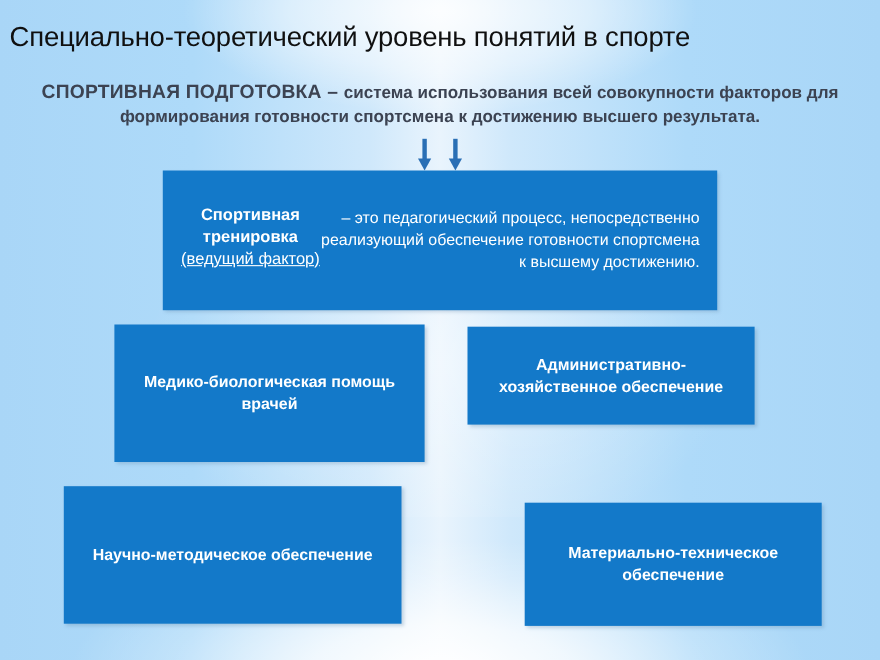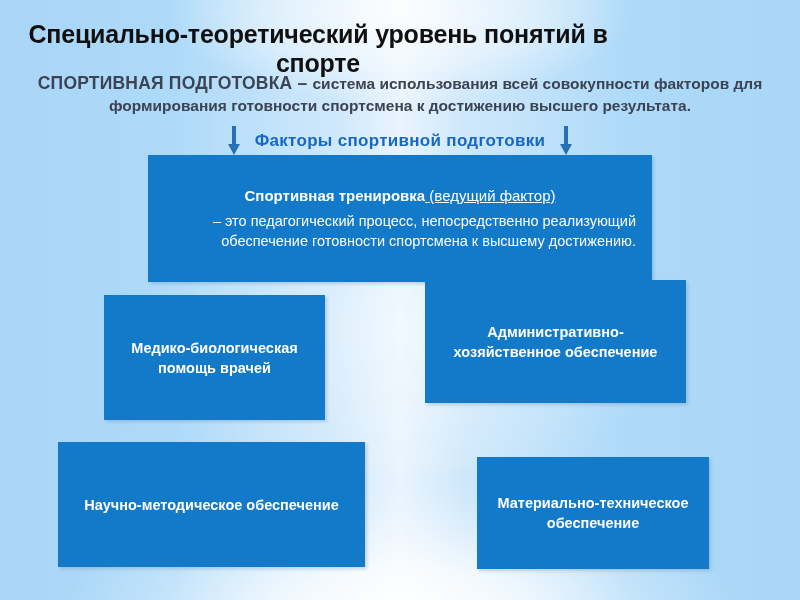--- a/index.html
+++ b/index.html
@@ -51,21 +51,21 @@
     pointer-events: none;
   }
 
   #title {
     position: absolute;
     left: 0;
     top: 20px;
     width: 636px;
     text-align: center;
     font-size: 25px;
-    font-weight: bold;
+    font-weight: normal;
     color: #101010;
     letter-spacing: -0.2px;
   }
 
   #intro {
     position: absolute;
     left: 14px;
     top: 72px;
     width: 772px;
     text-align: center;
@@ -111,69 +111,69 @@
     justify-content: center;
     text-align: center;
     box-shadow: 2px 2px 3px rgba(90,130,165,0.30);
   }
 
   #box-main {
     left: 148px;
     top: 155px;
     width: 504px;
     height: 127px;
-    flex-direction: column;
+    flex-direction: row;
     font-weight: normal;
     font-size: 14.5px;
     line-height: 20px;
     padding: 0 16px;
     box-sizing: border-box;
   }
   #box-main .headline {
     font-size: 15px;
     margin-bottom: 5px;
   }
   #box-main .headline .strong { font-weight: bold; }
   #box-main .headline .underline { text-decoration: underline; }
   #box-main .body { font-size: 14.5px; text-align: right; }
 
   #box-medical {
     left: 104px;
     top: 295px;
-    width: 221px;
+    width: 282px;
     height: 125px;
     font-size: 14.5px;
     line-height: 20px;
     padding: 0 10px;
     box-sizing: border-box;
   }
   #box-admin {
     left: 425px;
-    top: 280px;
+    top: 297px;
     width: 261px;
-    height: 123px;
+    height: 89px;
     font-size: 14.5px;
     line-height: 20px;
     padding: 0 10px;
     box-sizing: border-box;
   }
   #box-scientific {
     left: 58px;
     top: 442px;
     width: 307px;
     height: 125px;
     font-size: 14.5px;
     line-height: 20px;
     padding: 0 10px;
     box-sizing: border-box;
   }
   #box-material {
     left: 477px;
     top: 457px;
-    width: 232px;
+    width: 270px;
     height: 112px;
     font-size: 14.5px;
     line-height: 20px;
     padding: 0 8px;
     box-sizing: border-box;
   }
 </style>
 </head>
 <body>
 
@@ -187,21 +187,20 @@
     <span class="caps">СПОРТИВНАЯ ПОДГОТОВКА</span><span class="caps"> – </span><span>система использования всей совокупности факторов для формирования готовности спортсмена к достижению высшего результата.</span>
   </div>
 
   <div id="factors-row">
     <span class="arrow-down">
       <svg width="14" height="30" viewBox="0 0 14 30" xmlns="http://www.w3.org/2000/svg">
         <rect x="5" y="0" width="4" height="19" fill="#2a6fb5"></rect>
         <polygon points="7,29 1,18 13,18" fill="#2a6fb5"></polygon>
       </svg>
     </span>
-    <span id="factors-heading">Факторы спортивной подготовки</span>
     <span class="arrow-down">
       <svg width="14" height="30" viewBox="0 0 14 30" xmlns="http://www.w3.org/2000/svg">
         <rect x="5" y="0" width="4" height="19" fill="#2a6fb5"></rect>
         <polygon points="7,29 1,18 13,18" fill="#2a6fb5"></polygon>
       </svg>
     </span>
   </div>
 
   <div class="box" id="box-main">
     <div class="headline">

